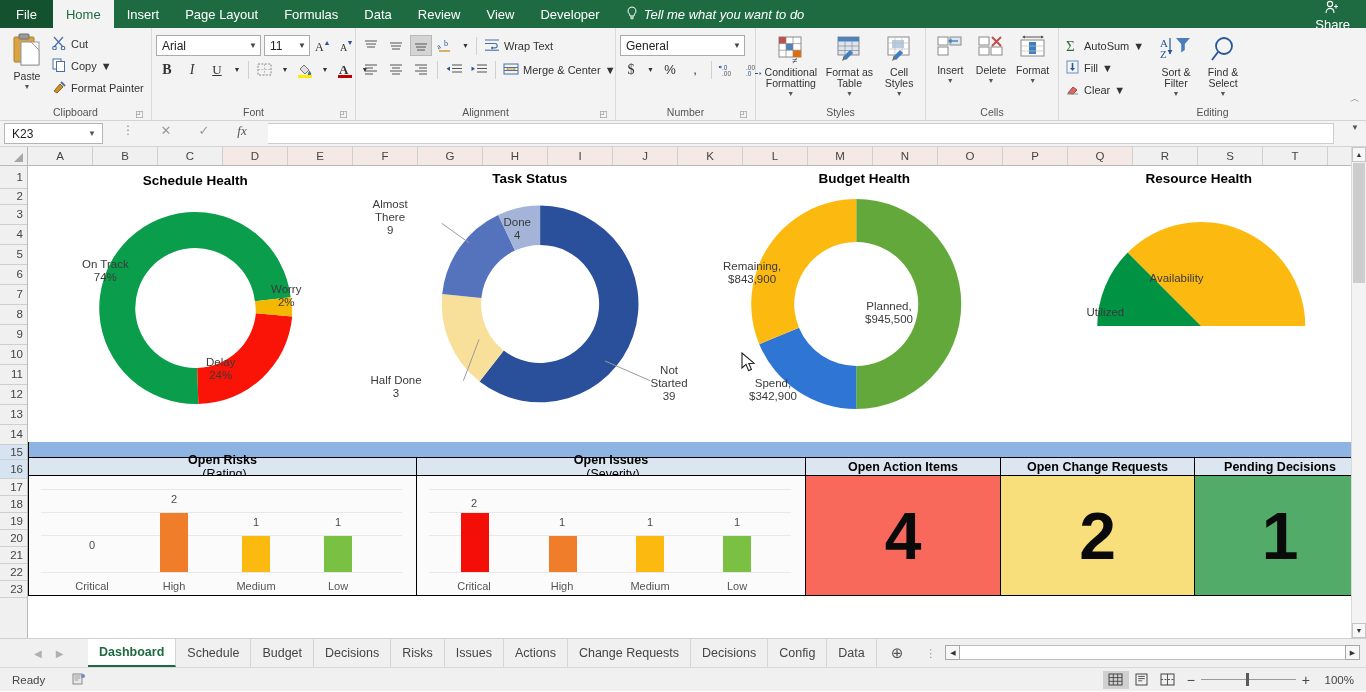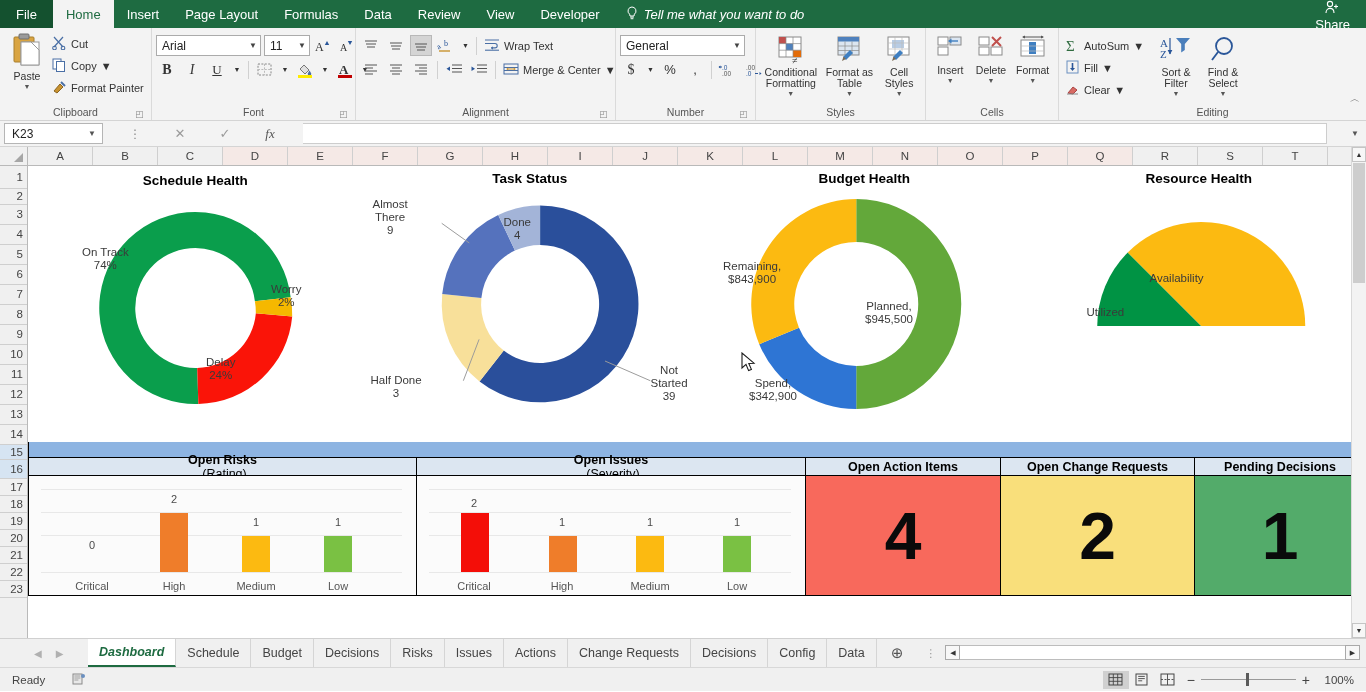--- a/index.html
+++ b/index.html
@@ -131,24 +131,24 @@
   .combo .arw { font-size: 8px; color: #444; padding-left: 4px; }
   .tool { width: 22px; height: 21px; display:flex; align-items:center; justify-content:center; font-size:12px; color:#333;}
   .tool.press { background: #d4d4d4; border: 1px solid #b8b8b8;}
   .sep-v { width: 1px; background: #d0d0d0; height: 18px; margin: 0 2px; }
 
   
   .formula-bar {
     height: 26px;
     background: #f3f3f3;
     display: flex;
-    align-items: center;
+    align-items: flex-start;
     padding: 2px 4px;
     border-bottom: 1px solid #d4d4d4;
-    gap: 21px;
+    gap: 14px;
   }
   .namebox {
     width: 99px; height: 21px;
     background: #fff; border: 1px solid #b5b5b5;
     display: flex; align-items: center; justify-content: space-between;
     padding: 0 3px 0 7px;
     font-size: 12px;
   }
   .fb-dots { color: #8a8a8a; font-size: 12px; padding: 0 5px; letter-spacing:1px;}
   .fb-btn { width: 24px; text-align: center; color: #9a9a9a; font-size: 13px; }
@@ -315,21 +315,20 @@
     font-size: 12.5px; color: #444;
     border-right: 1px solid #d5d5d5;
     background: #f0f0f0;
     white-space: nowrap;
   }
   .stab.active {
     background: #ffffff;
     color: #1e6b41;
     font-weight: bold;
     border-bottom: 2px solid #1e6b41;
-    font-style: italic;
   }
   .addsheet { display:flex; align-items:center; padding: 0 14px; color:#555; font-size: 15px;}
   .hsplit { display:flex; align-items:center; color:#9a9a9a; font-size:11px; padding: 0 8px; letter-spacing:1px;}
   .hscroll {
     flex: 1;
     display: flex; align-items: center;
     padding: 3px 6px 4px 0;
   }
   .hs-btn {
     width: 15px; height: 15px; border: 1px solid #a9a9a9; background: #f7f7f7;
@@ -909,21 +908,21 @@
             <svg width="100%" height="232" viewBox="0 0 300 232">
               <g transform="translate(150,120)">
 
                 <path d="M 3.14 95.95 A 96 96 0 1 1 95.4 -10.73 L 59.63 -6.71 A 60 60 0 1 0 1.96 59.97 Z" fill="#0a9e4c"></path>
 
                 <path d="M 96.95 8.49 A 96 96 0 0 1 3.14 95.95 L 1.96 59.97 A 60 60 0 0 0 60.60 5.31 Z" fill="#fa1408"></path>
 
                 <path d="M 95.4 -10.73 A 96 96 0 0 1 96.95 8.49 L 60.60 5.31 A 60 60 0 0 0 59.63 -6.71 Z" fill="#f5b800"></path>
               </g>
             </svg>
-            <div class="dlabel" style="left:54px;top:58px">
+            <div class="dlabel" style="left:54px;top:70px">
               <span>On Track</span><br>
               <span>74%</span>
             </div>
             <div class="dlabel" style="left:178px;top:168px">
               <span>Delay</span><br>
               <span>24%</span>
             </div>
             <div class="dlabel" style="left:243px;top:95px">
               <span>Worry</span><br>
               <span>2%</span>

